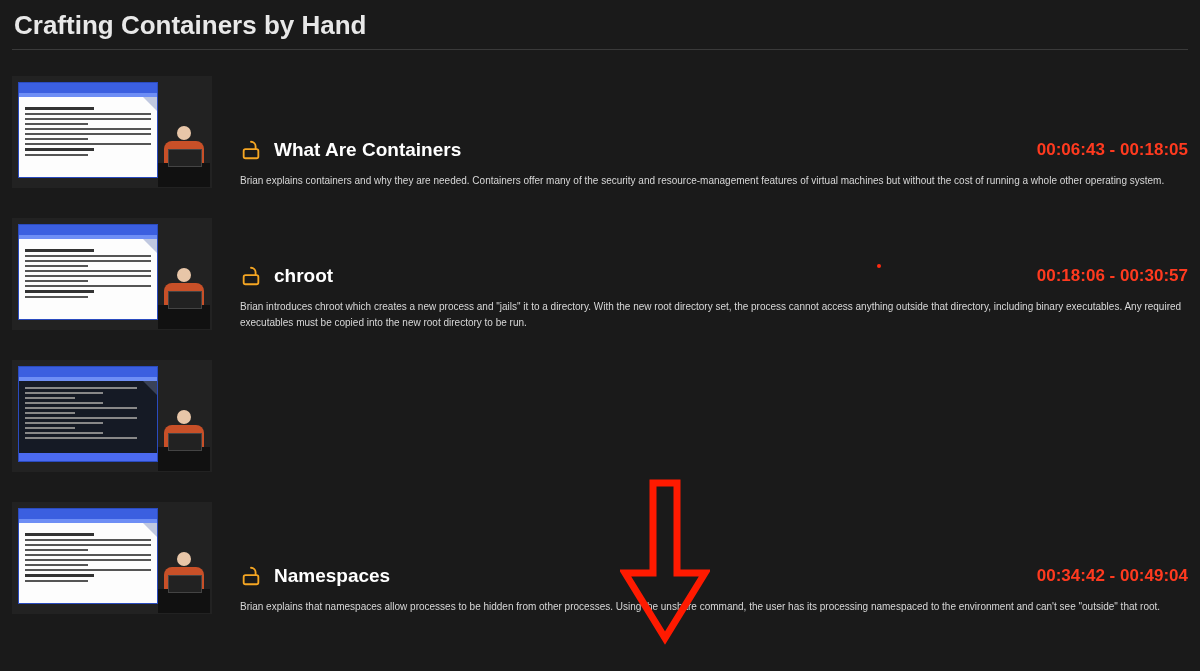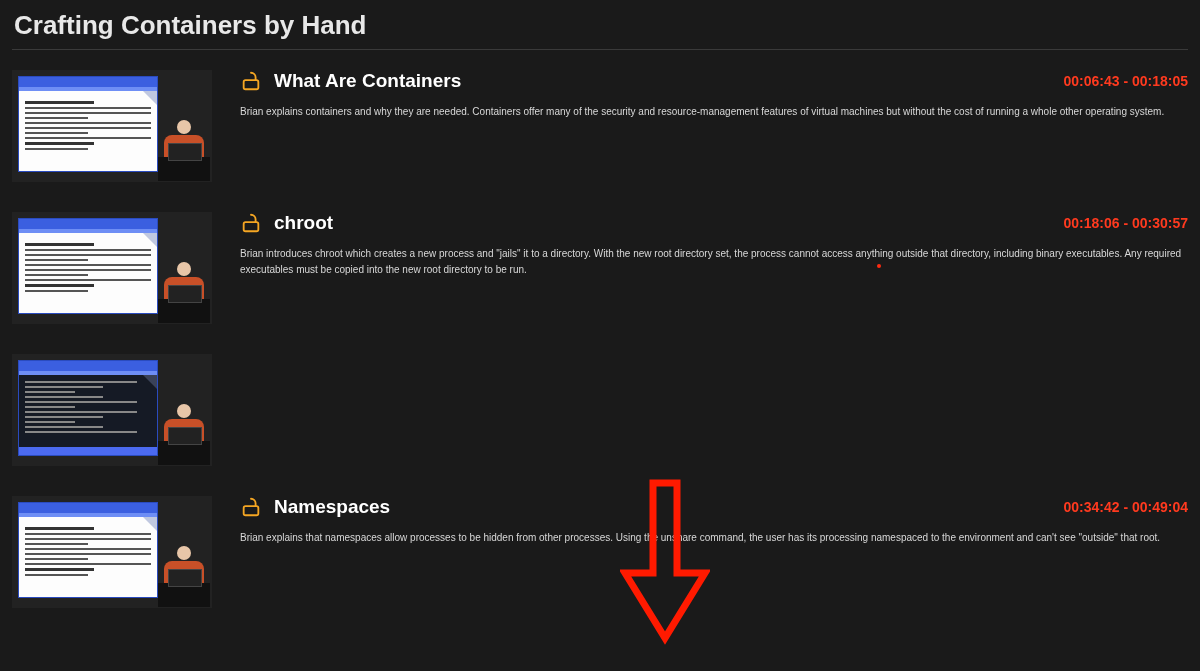--- a/index.html
+++ b/index.html
@@ -10,34 +10,34 @@
     font-size: 14px;
     width: 1200px;
     padding: 0 12px;
   }
   .section-header {
     display: flex;
     justify-content: space-between;
     align-items: center;
     padding: 10px 2px 8px 2px;
     border-bottom: 1px solid #3a3a3a;
-    margin-bottom: 20px;
+    margin-bottom: 26px;
   }
   .section-title {
     font-size: 26px;
     font-weight: 700;
     color: #e8e8e8;
   }
   .section-duration {
     font-size: 15px;
     color: #a8a8a8;
   }
   .lesson {
     display: flex;
-    align-items: flex-start;
+    align-items: flex-end;
     margin-bottom: 30px;
   }
   .thumb {
     width: 200px;
     height: 112px;
     flex-shrink: 0;
     position: relative;
     background: #222;
   }
   .thumb-browser {
@@ -157,21 +157,21 @@
     margin-right: 12px;
   }
   .lesson-title {
     font-size: 19px;
     font-weight: 700;
     color: #ffffff;
   }
   .timestamp {
     margin-left: auto;
     color: #ff3a1f;
-    font-size: 14px;
+    font-size: 17px;
     font-weight: 600;
   }
   .lesson-desc {
     font-size: 10px;
     color: #d8d8d8;
     line-height: 1.55;
   }
   .arrow-overlay {
     position: absolute;
     pointer-events: none;

